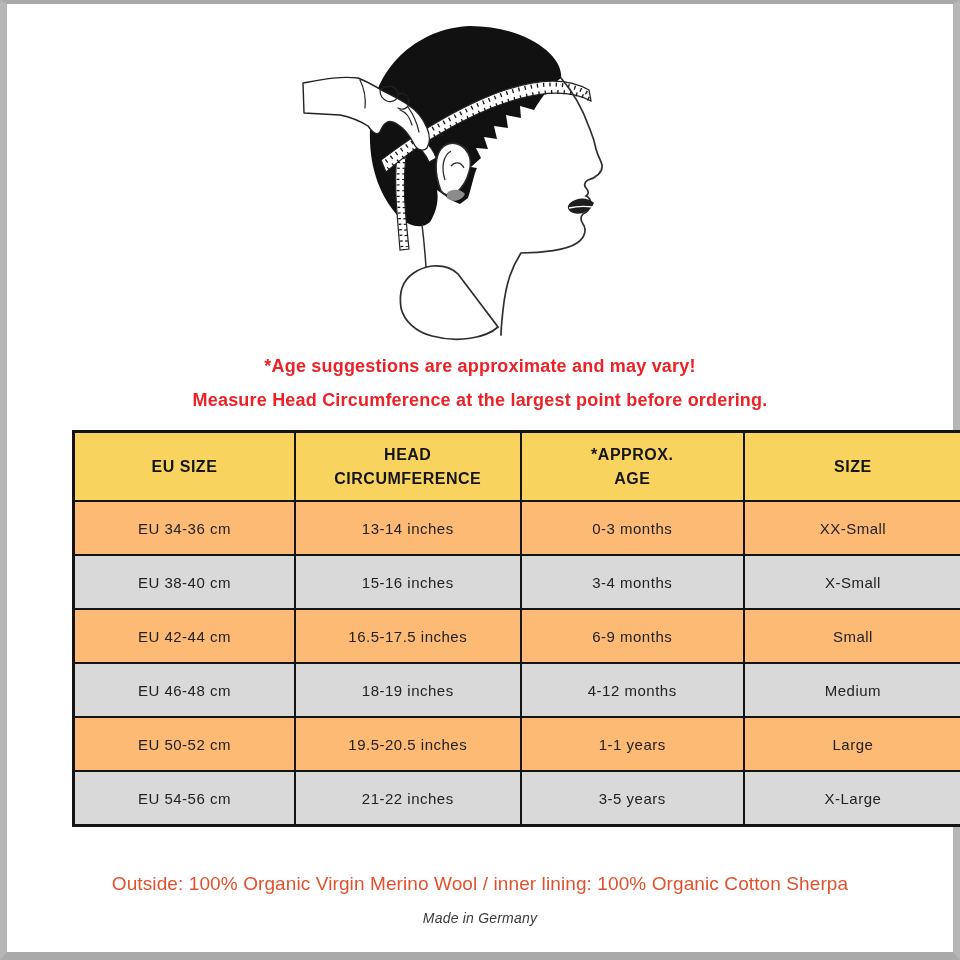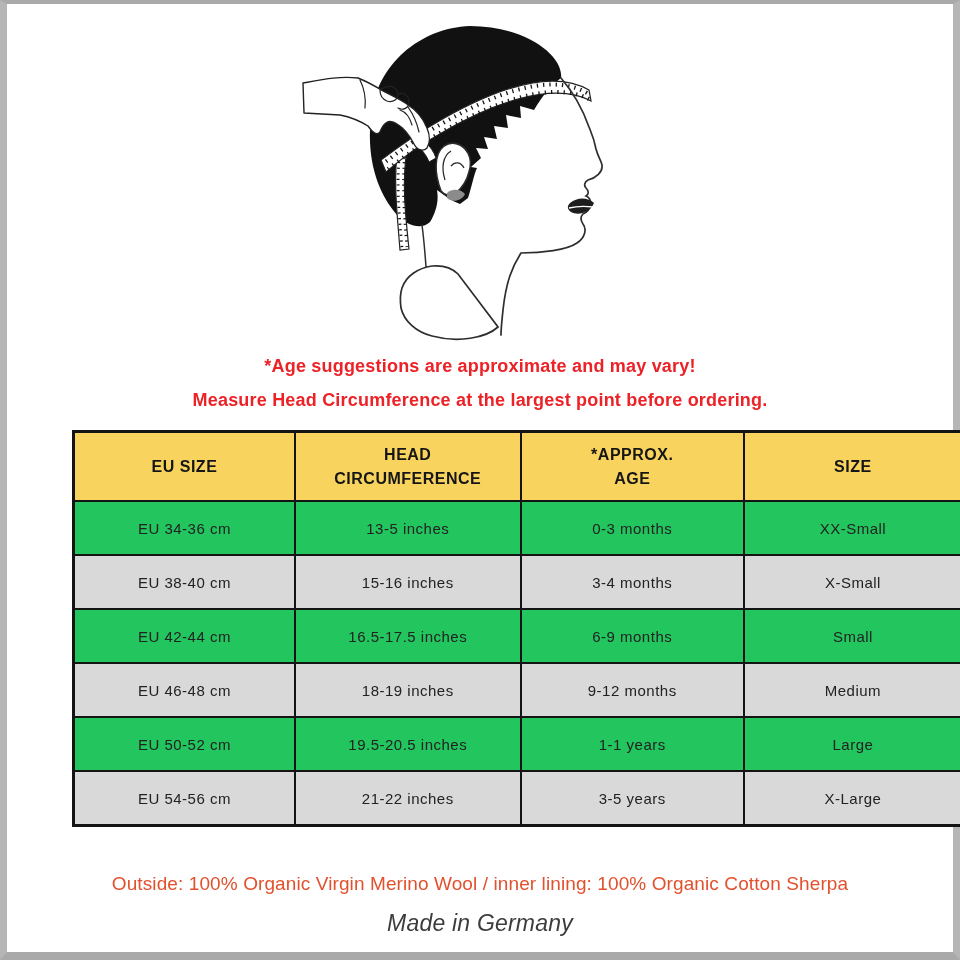--- a/index.html
+++ b/index.html
@@ -31,30 +31,30 @@
   table.chart th,table.chart td{
     border:2px solid var(--tborder,#141414);
     text-align:center;vertical-align:middle;padding:0;
   }
   table.chart th{
     background:var(--header-yellow,#f8d35e);
     height:67px;font-size:16px;font-weight:700;letter-spacing:.5px;
     color:#151515;white-space:pre-line;line-height:1.45;
   }
   table.chart td{
-    height:52px;font-size:15px;letter-spacing:.5px;color:#222;background:#22c55e;
+    height:52px;font-size:15px;letter-spacing:.5px;color:#222;background:#fdba74;
   }
   table.chart tr.alt td{background:var(--row-gray,#d9d9d9);}
   .materials{
     position:absolute;left:0;right:0;top:869px;text-align:center;
     color:var(--materials-orange,#e2512d);font-size:19px;font-weight:400;letter-spacing:.1px;
   }
   .origin{
     position:absolute;left:0;right:0;top:906px;text-align:center;
-    color:var(--origin-gray,#3c3c3c);font-size:23px;font-style:italic;letter-spacing:.2px;
+    color:var(--origin-gray,#3c3c3c);font-size:14px;font-style:italic;letter-spacing:.2px;
   }
 </style>
 </head>
 <body>
 
 <div class="sheet">
 
   <svg class="illus" viewBox="0 0 400 330" aria-label="" role="img">
     <g>
 
@@ -147,40 +147,40 @@
         <th>HEAD
 CIRCUMFERENCE</th>
         <th>*APPROX.
 AGE</th>
         <th>SIZE</th>
       </tr>
     </thead>
     <tbody>
       <tr>
         <td>EU 34-36 cm</td>
-        <td>13-5 inches</td>
+        <td>13-14 inches</td>
         <td>0-3 months</td>
         <td>XX-Small</td>
       </tr>
       <tr class="alt">
         <td>EU 38-40 cm</td>
         <td>15-16 inches</td>
         <td>3-4 months</td>
         <td>X-Small</td>
       </tr>
       <tr>
         <td>EU 42-44 cm</td>
         <td>16.5-17.5 inches</td>
         <td>6-9 months</td>
         <td>Small</td>
       </tr>
       <tr class="alt">
         <td>EU 46-48 cm</td>
         <td>18-19 inches</td>
-        <td>9-12 months</td>
+        <td>4-12 months</td>
         <td>Medium</td>
       </tr>
       <tr>
         <td>EU 50-52 cm</td>
         <td>19.5-20.5 inches</td>
         <td>1-1 years</td>
         <td>Large</td>
       </tr>
       <tr class="alt">
         <td>EU 54-56 cm</td>

